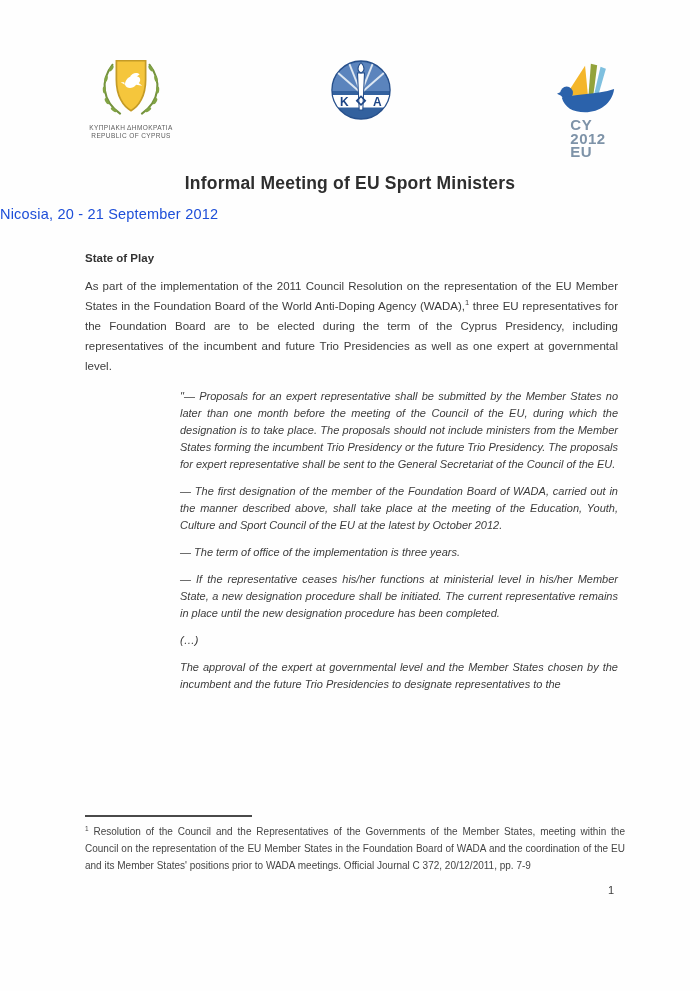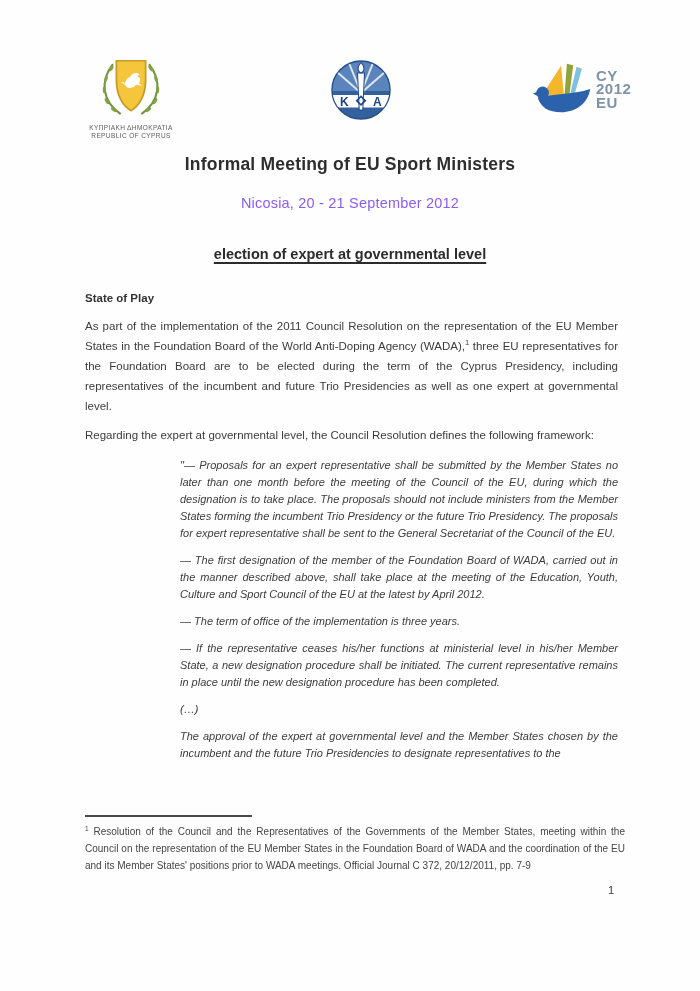--- a/index.html
+++ b/index.html
@@ -14,30 +14,30 @@
   }
   
   .logos{
     display:flex;justify-content:space-between;align-items:flex-start;
     padding:56px 58px 0 72px;
   }
   .logo-block{display:flex;flex-direction:column;align-items:center;}
   .logo-cyprus{width:118px;}
   .cyprus-caption{font-size:6.5px;letter-spacing:.4px;color:#5c5c5c;line-height:8px;text-align:center;}
   .logo-koa{width:66px;margin-top:2px;}
-  .logo-cy2012{width:110px;display:flex;flex-direction:row;align-items:center;margin-top:4px;}
+  .logo-cy2012{width:110px;display:flex;flex-direction:column;align-items:center;margin-top:4px;}
   .cy2012-text{font-weight:700;font-size:15px;line-height:13.5px;color:#7e93a8;letter-spacing:.5px;margin-left:2px;}
   
   .title{
     margin:14px 16px 0;text-align:center;
     font-size:17.5px;font-weight:700;color:#2e2e2e;letter-spacing:.2px;
   }
   .date{
-    margin:20px 0 0;text-align:center;
-    font-size:14.5px;color:#8b5cf6;letter-spacing:.2px;
+    margin:12px 0 0;text-align:left;
+    font-size:14.5px;color:#1d4ed8;letter-spacing:.2px;
   }
   .doc-heading{
     margin:30px 0 0;text-align:center;
     font-size:14.5px;font-weight:700;color:#2c2c2c;line-height:27px;
   }
   .doc-heading .hline{
     text-decoration:underline;
     text-decoration-thickness:1.5px;
     text-underline-offset:3px;
   }
@@ -148,33 +148,31 @@
         <div>2012</div>
         <div>EU</div>
       </div>
     </div>
   </div>
 
   <h1 class="title">Informal Meeting of EU Sport Ministers</h1>
   <div class="date">Nicosia, 20 - 21 September 2012</div>
 
   <h2 class="doc-heading">
-    <div><span class="hline">election of expert at governmental level</span></div>
   </h2>
 
   <div class="content">
     <h3 class="section-heading">State of Play</h3>
 
     <p class="body-para"><span>As part of the implementation of the 2011 Council Resolution on the representation of the EU Member States in the Foundation Board of the World Anti-Doping Agency (WADA),</span><sup>1</sup><span> three EU representatives for the Foundation Board are to be elected during the term of the Cyprus Presidency, including representatives of the incumbent and future Trio Presidencies as well as one expert at governmental level.</span></p>
 
-    <p class="body-para">Regarding the expert at governmental level, the Council Resolution defines the following framework:</p>
 
     <blockquote class="quote">
       <p>"— Proposals for an expert representative shall be submitted by the Member States no later than one month before the meeting of the Council of the EU, during which the designation is to take place. The proposals should not include ministers from the Member States forming the incumbent Trio Presidency or the future Trio Presidency. The proposals for expert representative shall be sent to the General Secretariat of the Council of the EU.</p>
-      <p>— The first designation of the member of the Foundation Board of WADA, carried out in the manner described above, shall take place at the meeting of the Education, Youth, Culture and Sport Council of the EU at the latest by April 2012.</p>
+      <p>— The first designation of the member of the Foundation Board of WADA, carried out in the manner described above, shall take place at the meeting of the Education, Youth, Culture and Sport Council of the EU at the latest by October 2012.</p>
       <p>— The term of office of the implementation is three years.</p>
       <p>— If the representative ceases his/her functions at ministerial level in his/her Member State, a new designation procedure shall be initiated. The current representative remains in place until the new designation procedure has been completed.</p>
       <p>(…)</p>
       <p>The approval of the expert at governmental level and the Member States chosen by the incumbent and the future Trio Presidencies to designate representatives to the</p>
     </blockquote>
   </div>
 
   <div class="footnote-area">
     <div class="footnote-rule"></div>
     <div class="footnote-text"><sup>1</sup><span> Resolution of the Council and the Representatives of the Governments of the Member States, meeting within the Council on the representation of the EU Member States in the Foundation Board of WADA and the coordination of the EU and its Member States' positions prior to WADA meetings.  Official Journal C 372, 20/12/2011, pp. 7-9</span></div>

